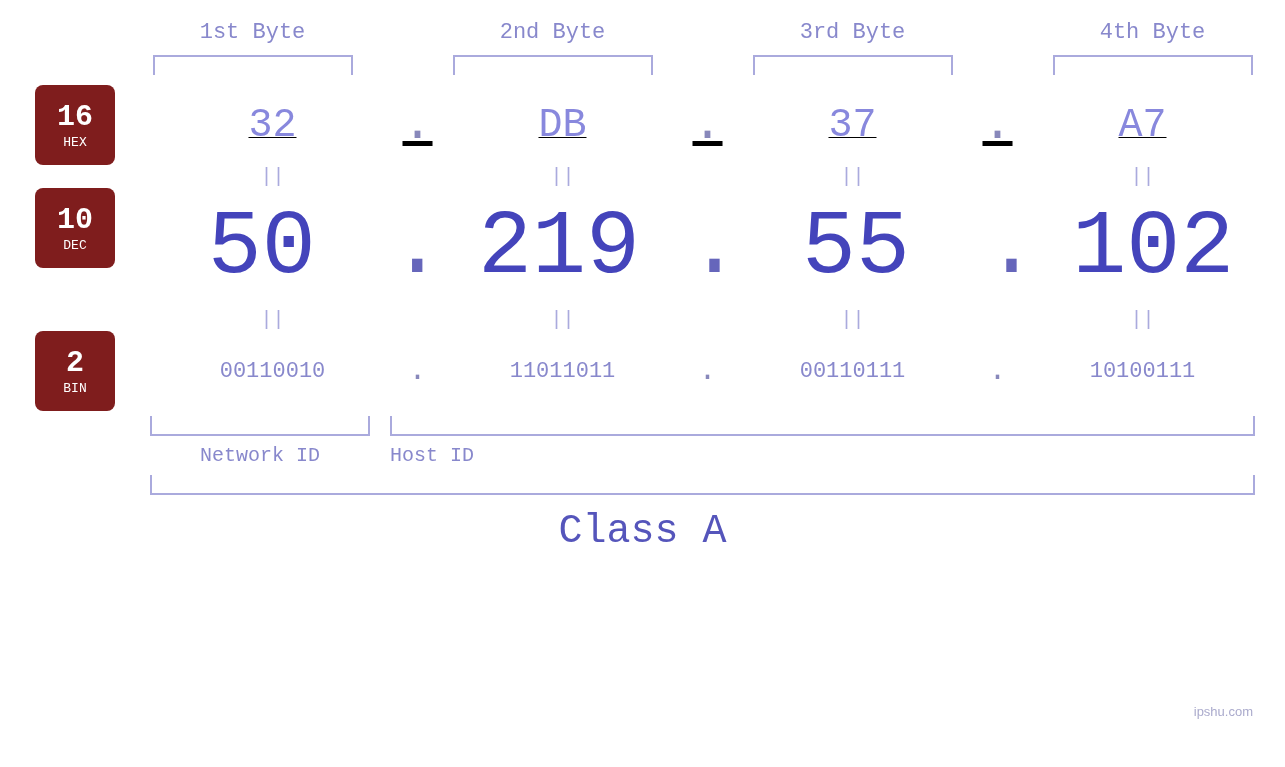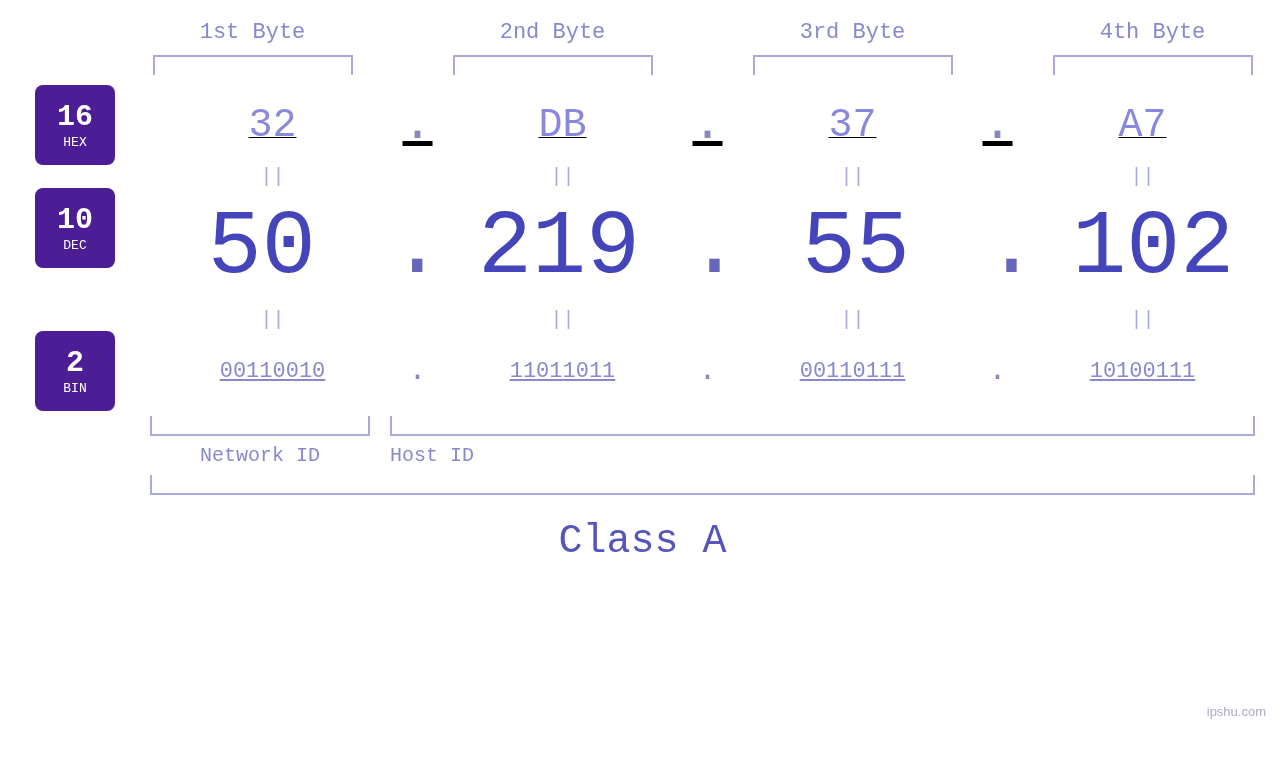--- a/index.html
+++ b/index.html
@@ -63,21 +63,21 @@
       flex-direction: column;
       align-items: center;
       justify-content: space-around;
       width: 130px;
       padding-left: 20px;
       gap: 30px;
       padding-top: 20px;
     }
 
     .base-badge {
-      background: #4c1d95;
+      background: #7f1d1d;
       color: white;
       border-radius: 8px;
       width: 80px;
       height: 80px;
       display: flex;
       flex-direction: column;
       align-items: center;
       justify-content: center;
       font-size: 28px;
       font-weight: bold;
@@ -129,27 +129,26 @@
 
     .dec-val {
       color: #4444bb;
       font-size: 90px;
       font-weight: normal;
     }
 
     .bin-val {
       color: #8888cc;
       font-size: 22px;
-      text-decoration: underline;
     }
 
     .watermark {
       position: absolute;
       bottom: 10px;
-      right: 19px;
+      right: 32px;
       color: #aaaacc;
       font-size: 13px;
       font-family: Arial, sans-serif;
     }
   </style>
 </head>
 <body>
 
 <div class="main-container">
 
@@ -261,19 +260,19 @@
       <div style="width:220px; text-align:center; color:#8888cc; font-size:20px;">Network ID</div>
       <div style="width:20px;"></div>
       <div style="flex:1; text-align:left; color:#8888cc; font-size:20px; margin-right:30px;">Host ID</div>
     </div>
 
     <div style="display:flex; width:1285px; margin-top:8px;">
       <div style="width:150px;"></div>
       <div style="flex:1; height:20px; border-bottom: 2px solid #aaaadd; border-left: 2px solid #aaaadd; border-right: 2px solid #aaaadd; margin-right:30px;"></div>
     </div>
 
-    <div style="text-align:center; color:#5555bb; font-size:40px; margin-top:24px; width:1285px;">Class A</div>
+    <div style="text-align:center; color:#5555bb; font-size:40px; margin-top:14px; width:1285px;">Class A</div>
 
   </div>
 
   <div class="watermark">ipshu.com</div>
 
 </div>
 
 </body></html>

